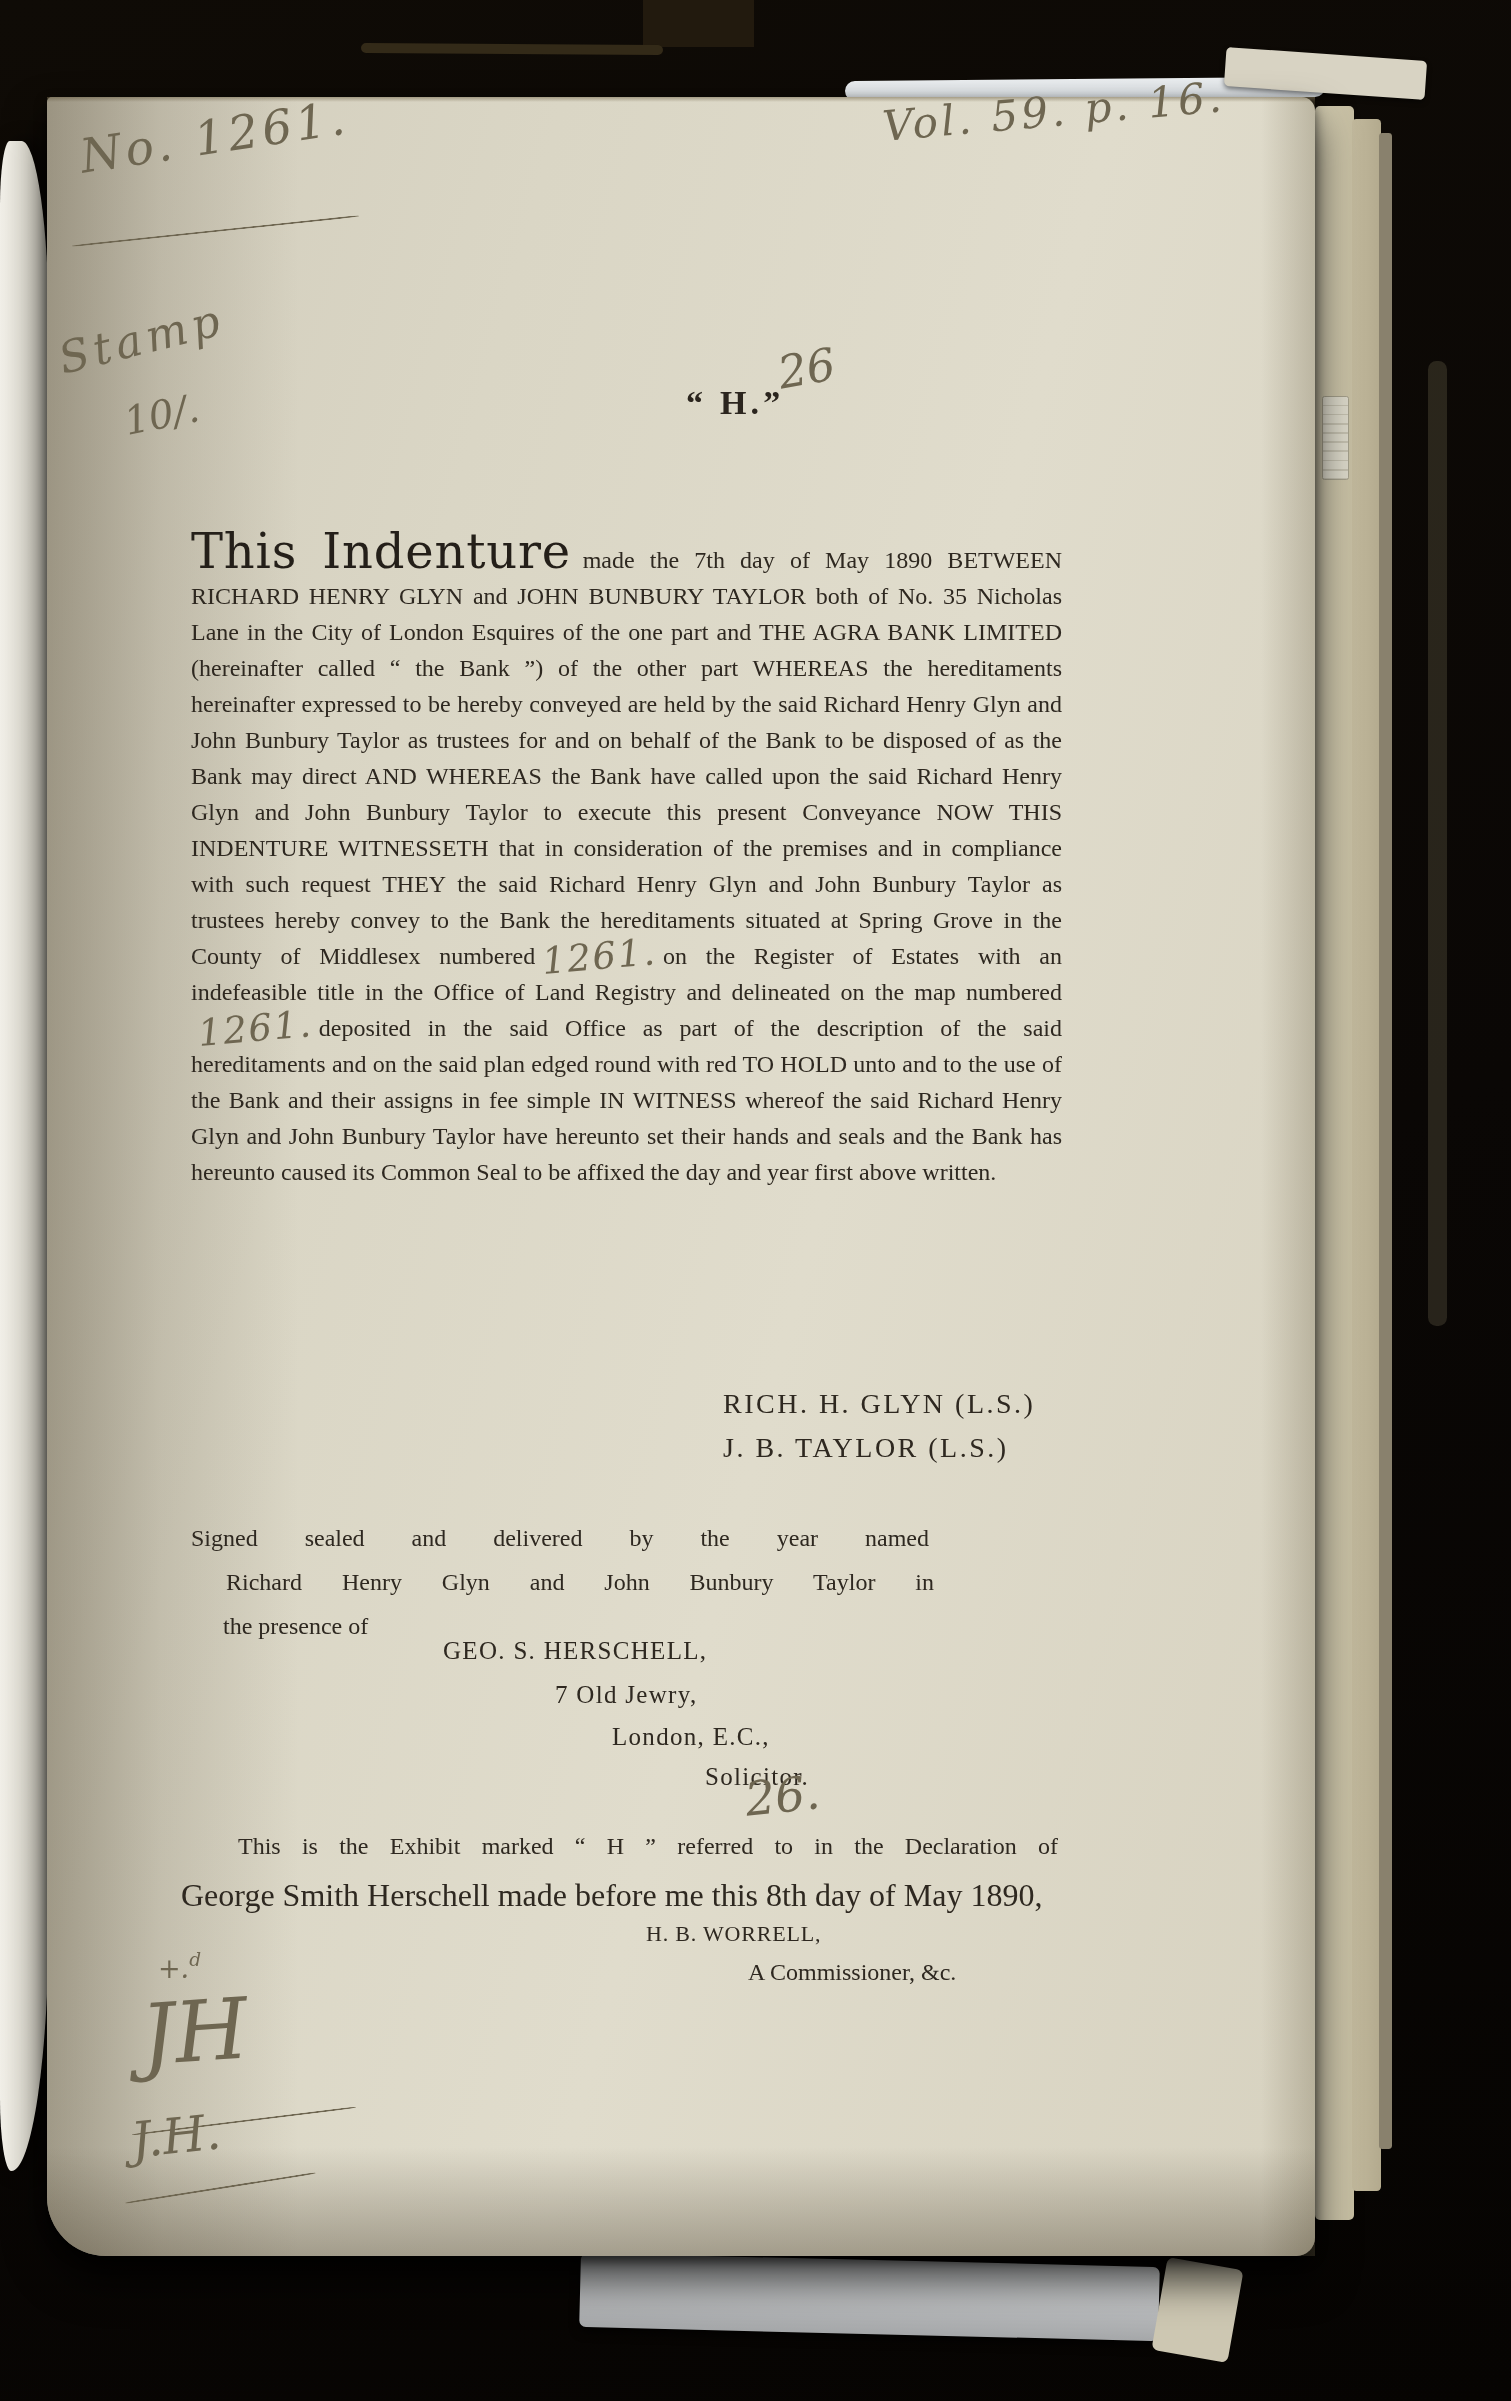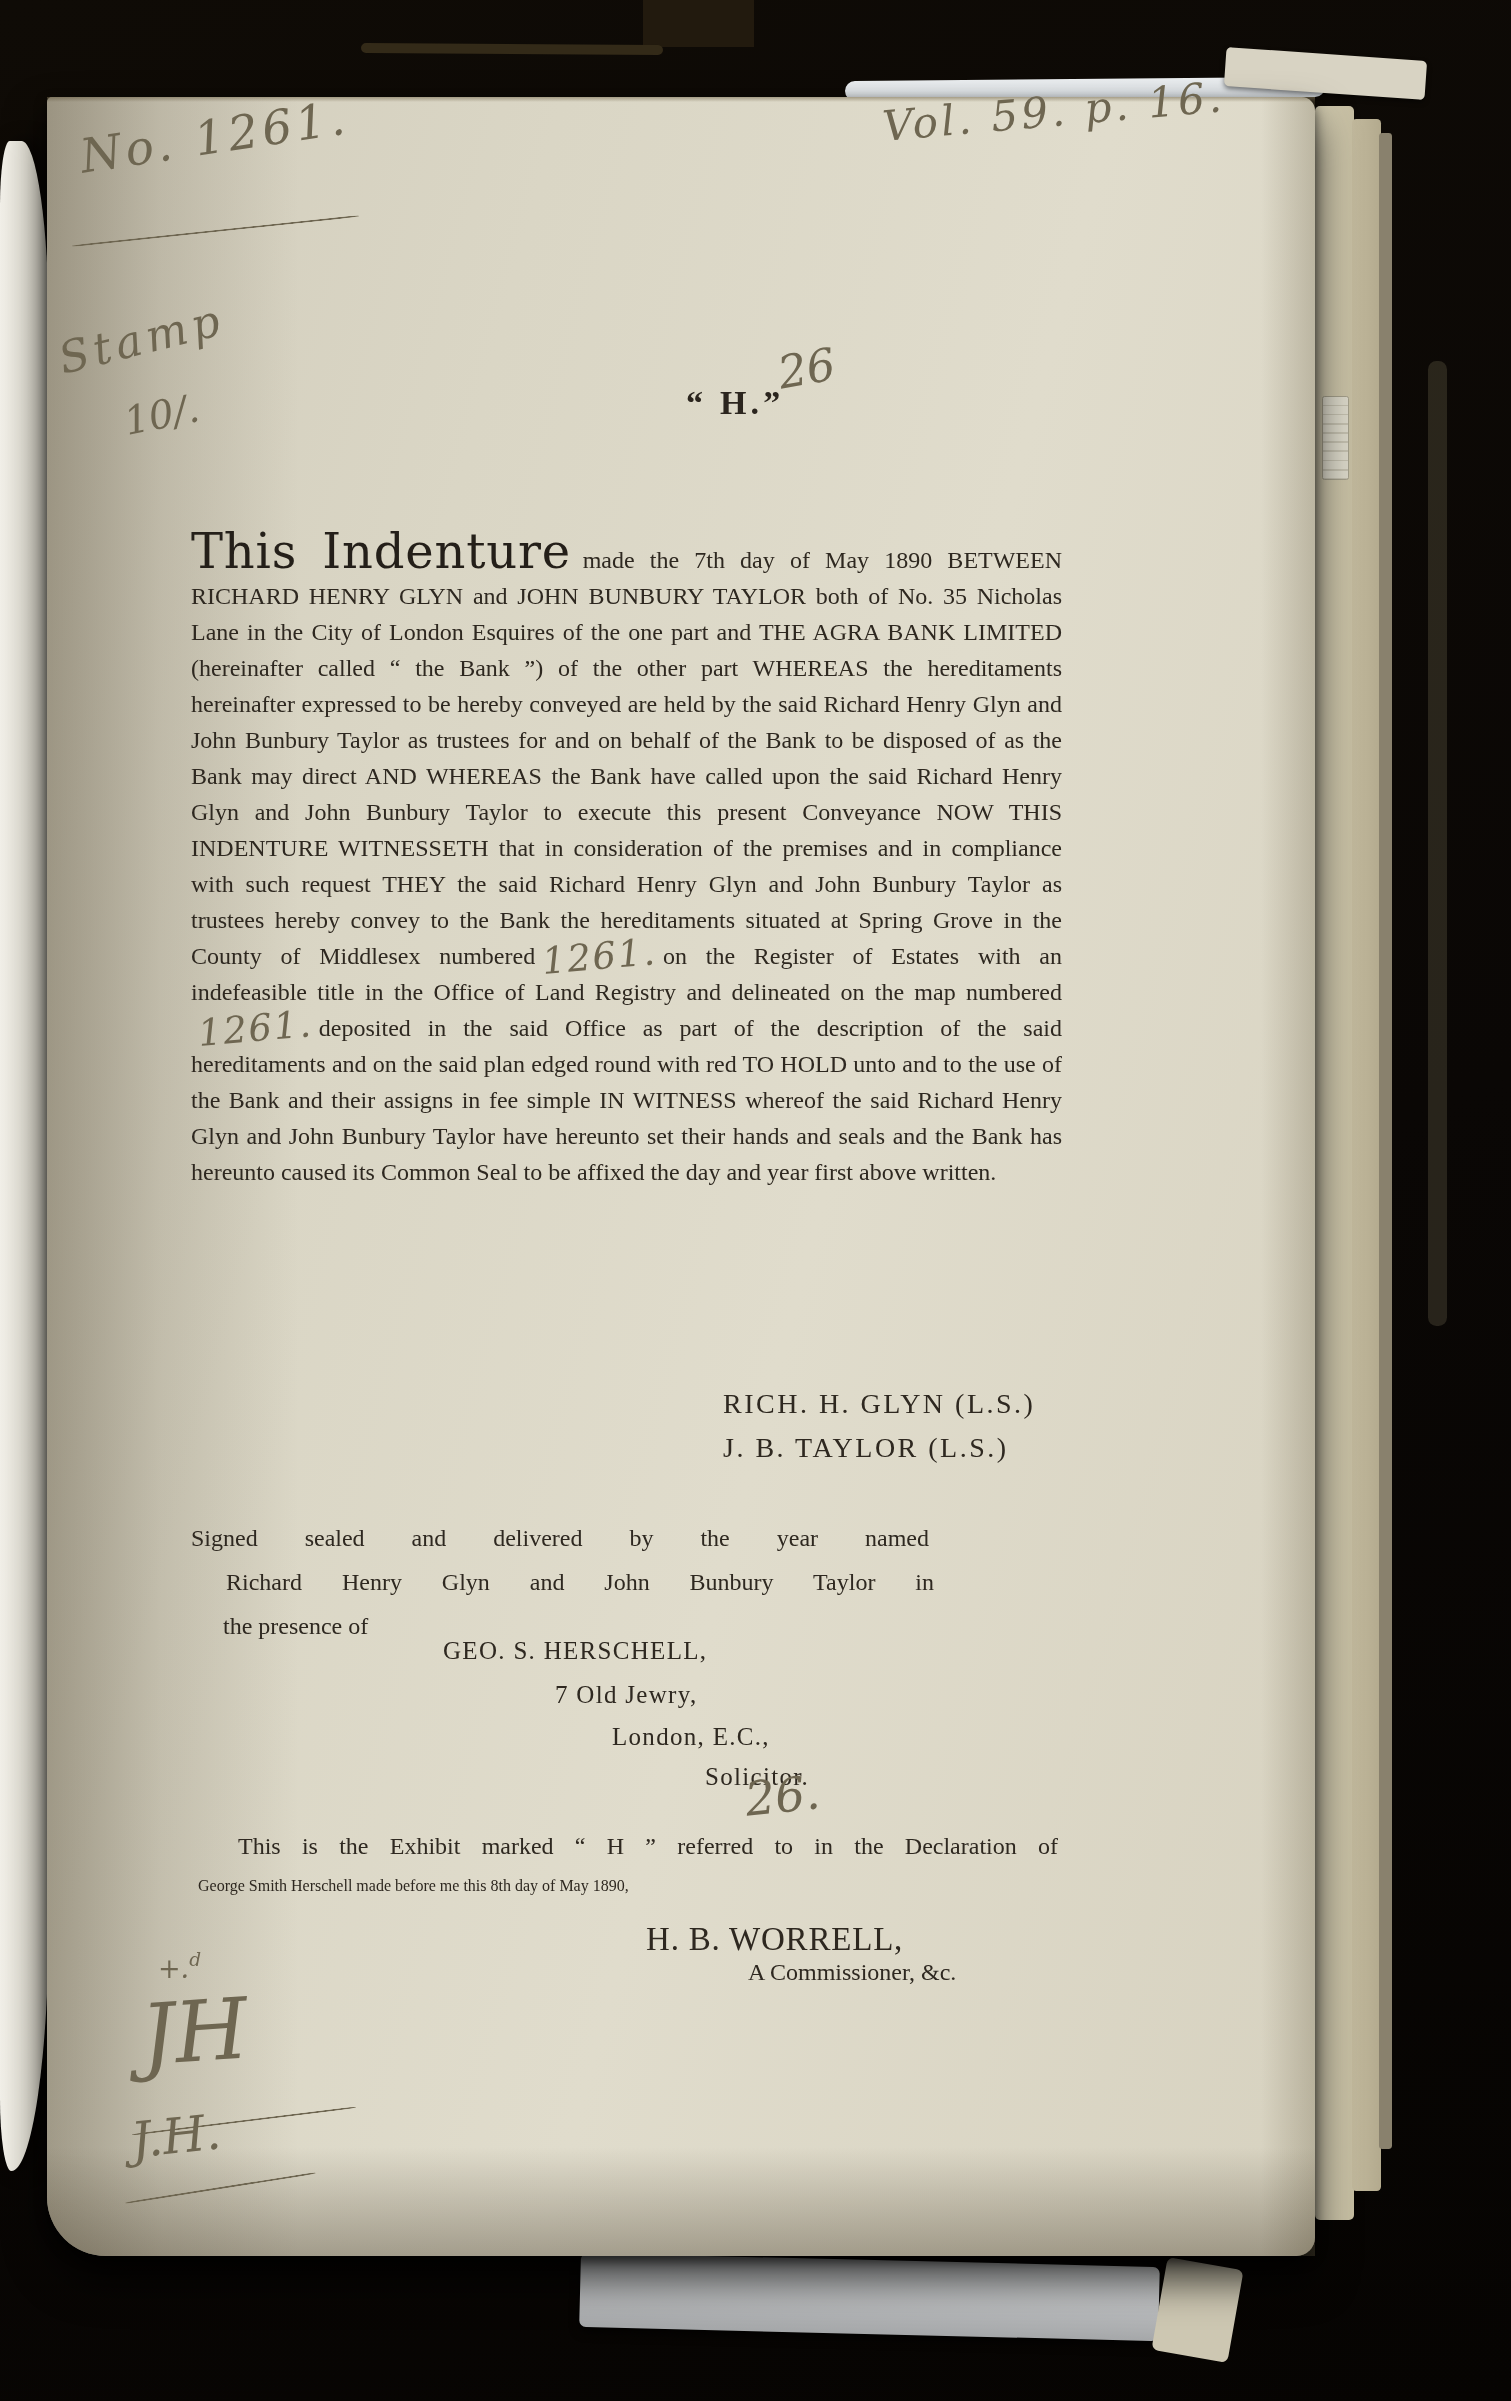--- a/index.html
+++ b/index.html
@@ -69,22 +69,22 @@
   .att-l1{width:738px;text-align:justify;text-align-last:justify;}
   .att-l2{margin-left:35px;width:708px;text-align:justify;text-align-last:justify;}
   .att-l3{margin-left:32px;}
   .w-line{position:absolute;font-size:25px;letter-spacing:1.3px;color:#2e2820;white-space:nowrap;}
   .w-name{left:396px;top:1540px;}
   .w-addr1{left:508px;top:1584px;}
   .w-addr2{left:565px;top:1626px;}
   .w-role{left:658px;top:1666px;}
   .hand-26-mid{position:absolute;left:698px;top:1671px;font-size:47px;transform:rotate(-6deg);}
   .decl-l1{position:absolute;left:191px;top:1736px;width:820px;font-size:24px;text-align:justify;text-align-last:justify;color:#2e2820;}
-  .decl-l2{position:absolute;left:151px;top:1780px;font-size:16px;color:#2e2820;white-space:nowrap;}
-  .decl-worrell{position:absolute;left:599px;top:1824px;font-size:33px;letter-spacing:0.8px;color:#2e2820;white-space:nowrap;}
+  .decl-l2{position:absolute;left:134px;top:1780px;font-size:32px;color:#2e2820;white-space:nowrap;}
+  .decl-worrell{position:absolute;left:599px;top:1824px;font-size:22px;letter-spacing:0.8px;color:#2e2820;white-space:nowrap;}
   .decl-comm{position:absolute;left:701px;top:1862px;font-size:24px;color:#2e2820;white-space:nowrap;text-align:center;}
   .mark-cross{position:absolute;left:111px;top:1852px;font-size:27px;}
   .mark-cross sup{font-size:18.5px;vertical-align:11.7px;}
   .mark-monogram{position:absolute;left:94px;top:1886px;font-size:84px;transform:rotate(-4deg);}
   .mono-underline{position:absolute;left:84px;top:2023px;width:226px;border-bottom:2.5px solid #6e6651;transform:rotate(-7deg);border-radius:50%/5px;}
   .mark-initials{position:absolute;left:84px;top:2011px;font-size:49px;transform:rotate(-6deg);}
   .init-underline{position:absolute;left:77px;top:2090px;width:193px;border-bottom:2.5px solid #6e6651;transform:rotate(-9deg);border-radius:50%/5px;}
 </style>
 </head>
 <body>

